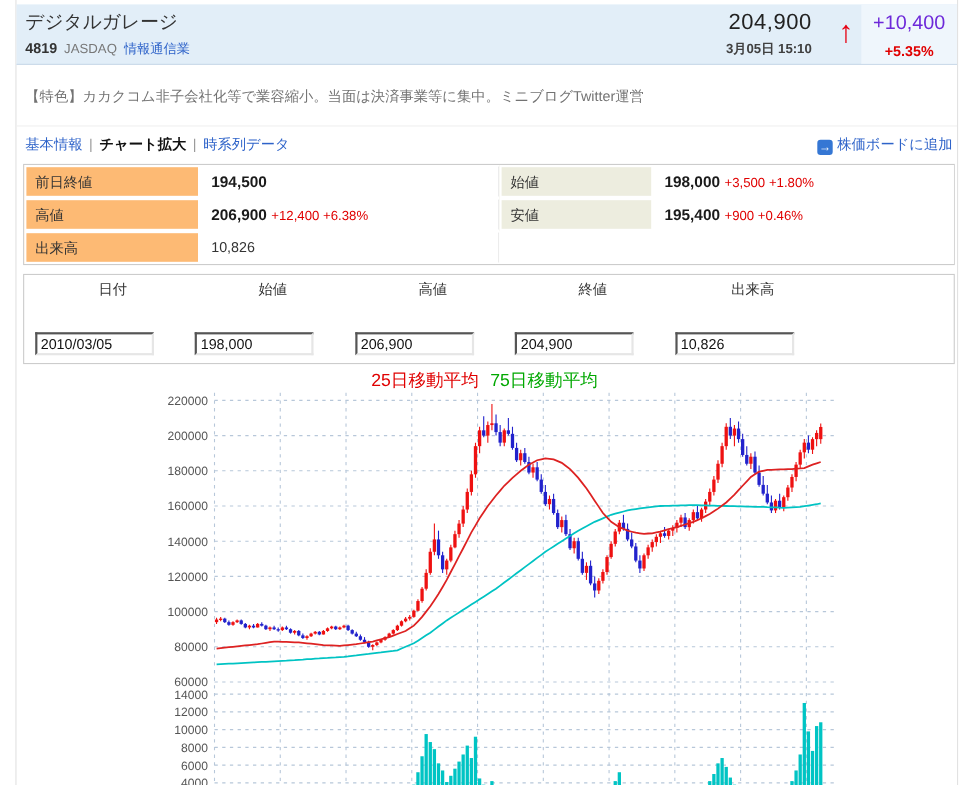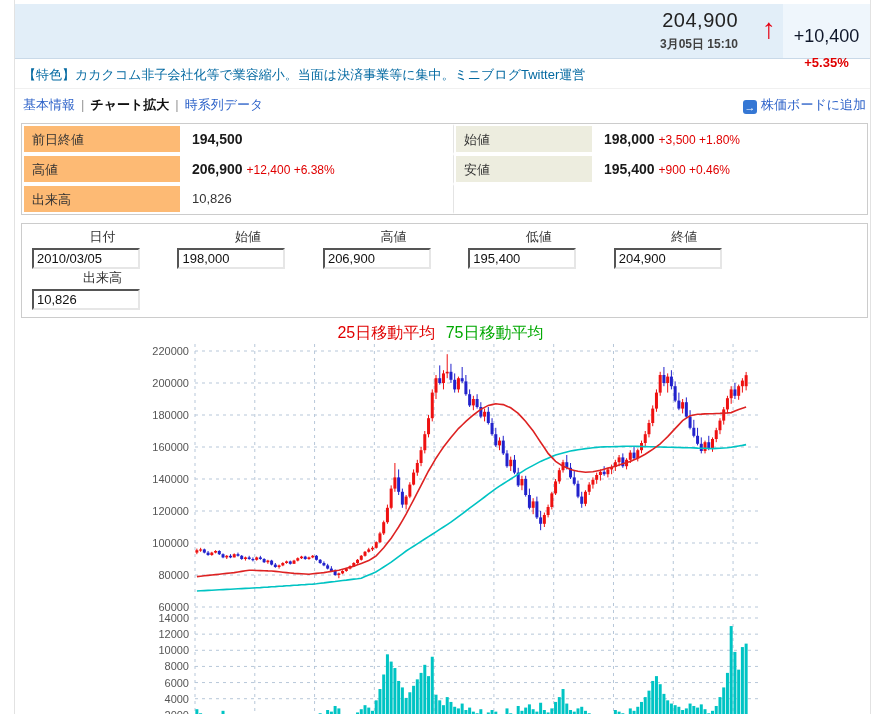--- a/index.html
+++ b/index.html
@@ -11,58 +11,66 @@
   .hdr-left{position:absolute;left:8px;top:4px;}
   .stock-title{font-size:17px;color:#333;}
   .stock-sub{margin-top:5px;font-size:12px;}
   .stock-code{font-weight:bold;font-size:13px;color:#333;}
   .stock-market{color:#777;margin:0 3px;}
   .hdr-price{position:absolute;right:132px;top:5px;text-align:right;}
   .price{font-size:20px;color:#222;letter-spacing:0.5px;}
   .pdate{font-size:12px;color:#404040;font-weight:bold;margin-top:4px;}
   .uparrow{position:absolute;right:94px;top:9px;font-size:28px;font-weight:bold;color:#e60012;}
   .chg-panel{position:absolute;right:0;top:0;bottom:0;width:87px;background:#eff6fc;text-align:center;}
-  .chg{color:#0f172a;font-size:18px;margin-top:22px;}
+  .chg{color:#6d28d9;font-size:18px;margin-top:6px;}
   .chgpct{color:#e00000;font-size:13px;font-weight:bold;margin-top:8px;}
   
-  .feature{font-size:13px;color:#0369a1;padding:7px 8px;height:15px;border-bottom:1px solid #f0f0f0;white-space:nowrap;}
+  .feature{font-size:13px;color:#737373;padding:20px 8px;height:15px;border-bottom:1px solid #f0f0f0;white-space:nowrap;}
   .nav{font-size:13px;padding:7px 8px;height:15px;position:relative;}
   .nav .sep{color:#999;margin:0 6px;}
   .nav .active{font-weight:bold;color:#111;}
   .add-board{position:absolute;right:4px;top:7px;}
   .add-icon{display:inline-block;width:14px;height:14px;background:#3577d4;color:#fff;border-radius:3px;font-size:11px;line-height:14px;text-align:center;vertical-align:-2px;margin-right:4px;}
   
   .summary{margin:5px 2px 0 6px;border:1px solid #ccc;background:#fff;}
   .srow{display:flex;}
   .scell{box-sizing:border-box;border:2px solid #fff;padding:5px 8px;font-size:13px;height:30px;}
   .slabel{width:160px;background:#fdba74;color:#333;}
   .sval1{width:272px;background:#fff;border-right:1px solid #e4e4e4;}
   .slabel2{width:140px;background:#ededdf;color:#333;}
   .sval2{flex:1;background:#fff;}
   .sv{font-weight:bold;font-size:14px;color:#1a1a1a;}
   .sv.plain{font-weight:normal;font-size:13px;color:#333;}
   .schg{color:#e00000;font-size:12px;margin-left:4px;}
   
   .formbox{margin:8px 2px 0 6px;border:1px solid #ccc;padding:4px 0 7px 10px;}
   .ffield{display:inline-block;width:141px;vertical-align:top;}
   .flabel{font-size:13px;color:#333;margin-bottom:2px;text-align:center;}
-  .finput{width:98px;font-size:13px;padding:1px 3px;border-style:solid;border-width:2px;border-color:#555 #e6e6e6 #e6e6e6 #555;font-family:"Liberation Sans","DejaVu Sans",sans-serif;background:#fff;color:#111;}
+  .finput{width:98px;font-size:13px;padding:1px 3px;border-style:solid;border-width:2px;border-color:#555 #e6e6e6 #e6e6e6 #555;font-family:"Liberation Sans","DejaVu Sans",sans-serif;background:#fff;color:#111;margin-top:28px;}
   
   .legend{text-align:center;font-size:16px;padding:5px 4px 0 0;height:17px;}
   .lg25{font-weight:normal;}
   .lg75{margin-left:6px;}
   
   .chart-wrap{position:relative;height:420px;margin-top:1px;}
 </style>
 </head>
 <body>
 
 <div class="content">
 
   <div class="hdr">
+    <div class="hdr-left">
+      <div class="stock-title">デジタルガレージ</div>
+      <div class="stock-sub">
+        <span class="stock-code">4819</span>
+        <span class="stock-market">JASDAQ</span>
+        <a class="industry">情報通信業</a>
+      </div>
+    </div>
     <div class="hdr-price">
       <div class="price">204,900</div>
       <div class="pdate">3月05日 15:10</div>
     </div>
     <div class="uparrow">↑</div>
     <div class="chg-panel">
       <div class="chg">+10,400</div>
       <div class="chgpct">+5.35%</div>
     </div>
   </div>
@@ -101,24 +109,20 @@
       <div class="flabel">日付</div>
       <input class="finput" type="text" value="2010/03/05" style="">
     </div>
     <div class="ffield">
       <div class="flabel">始値</div>
       <input class="finput" type="text" value="198,000" style="">
     </div>
     <div class="ffield">
       <div class="flabel">高値</div>
       <input class="finput" type="text" value="206,900" style="">
-    </div>
-    <div class="ffield">
-      <div class="flabel">低値</div>
-      <input class="finput" type="text" value="195,400" style="">
     </div>
     <div class="ffield">
       <div class="flabel">終値</div>
       <input class="finput" type="text" value="204,900" style="">
     </div>
     <div class="ffield">
       <div class="flabel">出来高</div>
       <input class="finput" type="text" value="10,826" style="">
     </div>
   </div>

